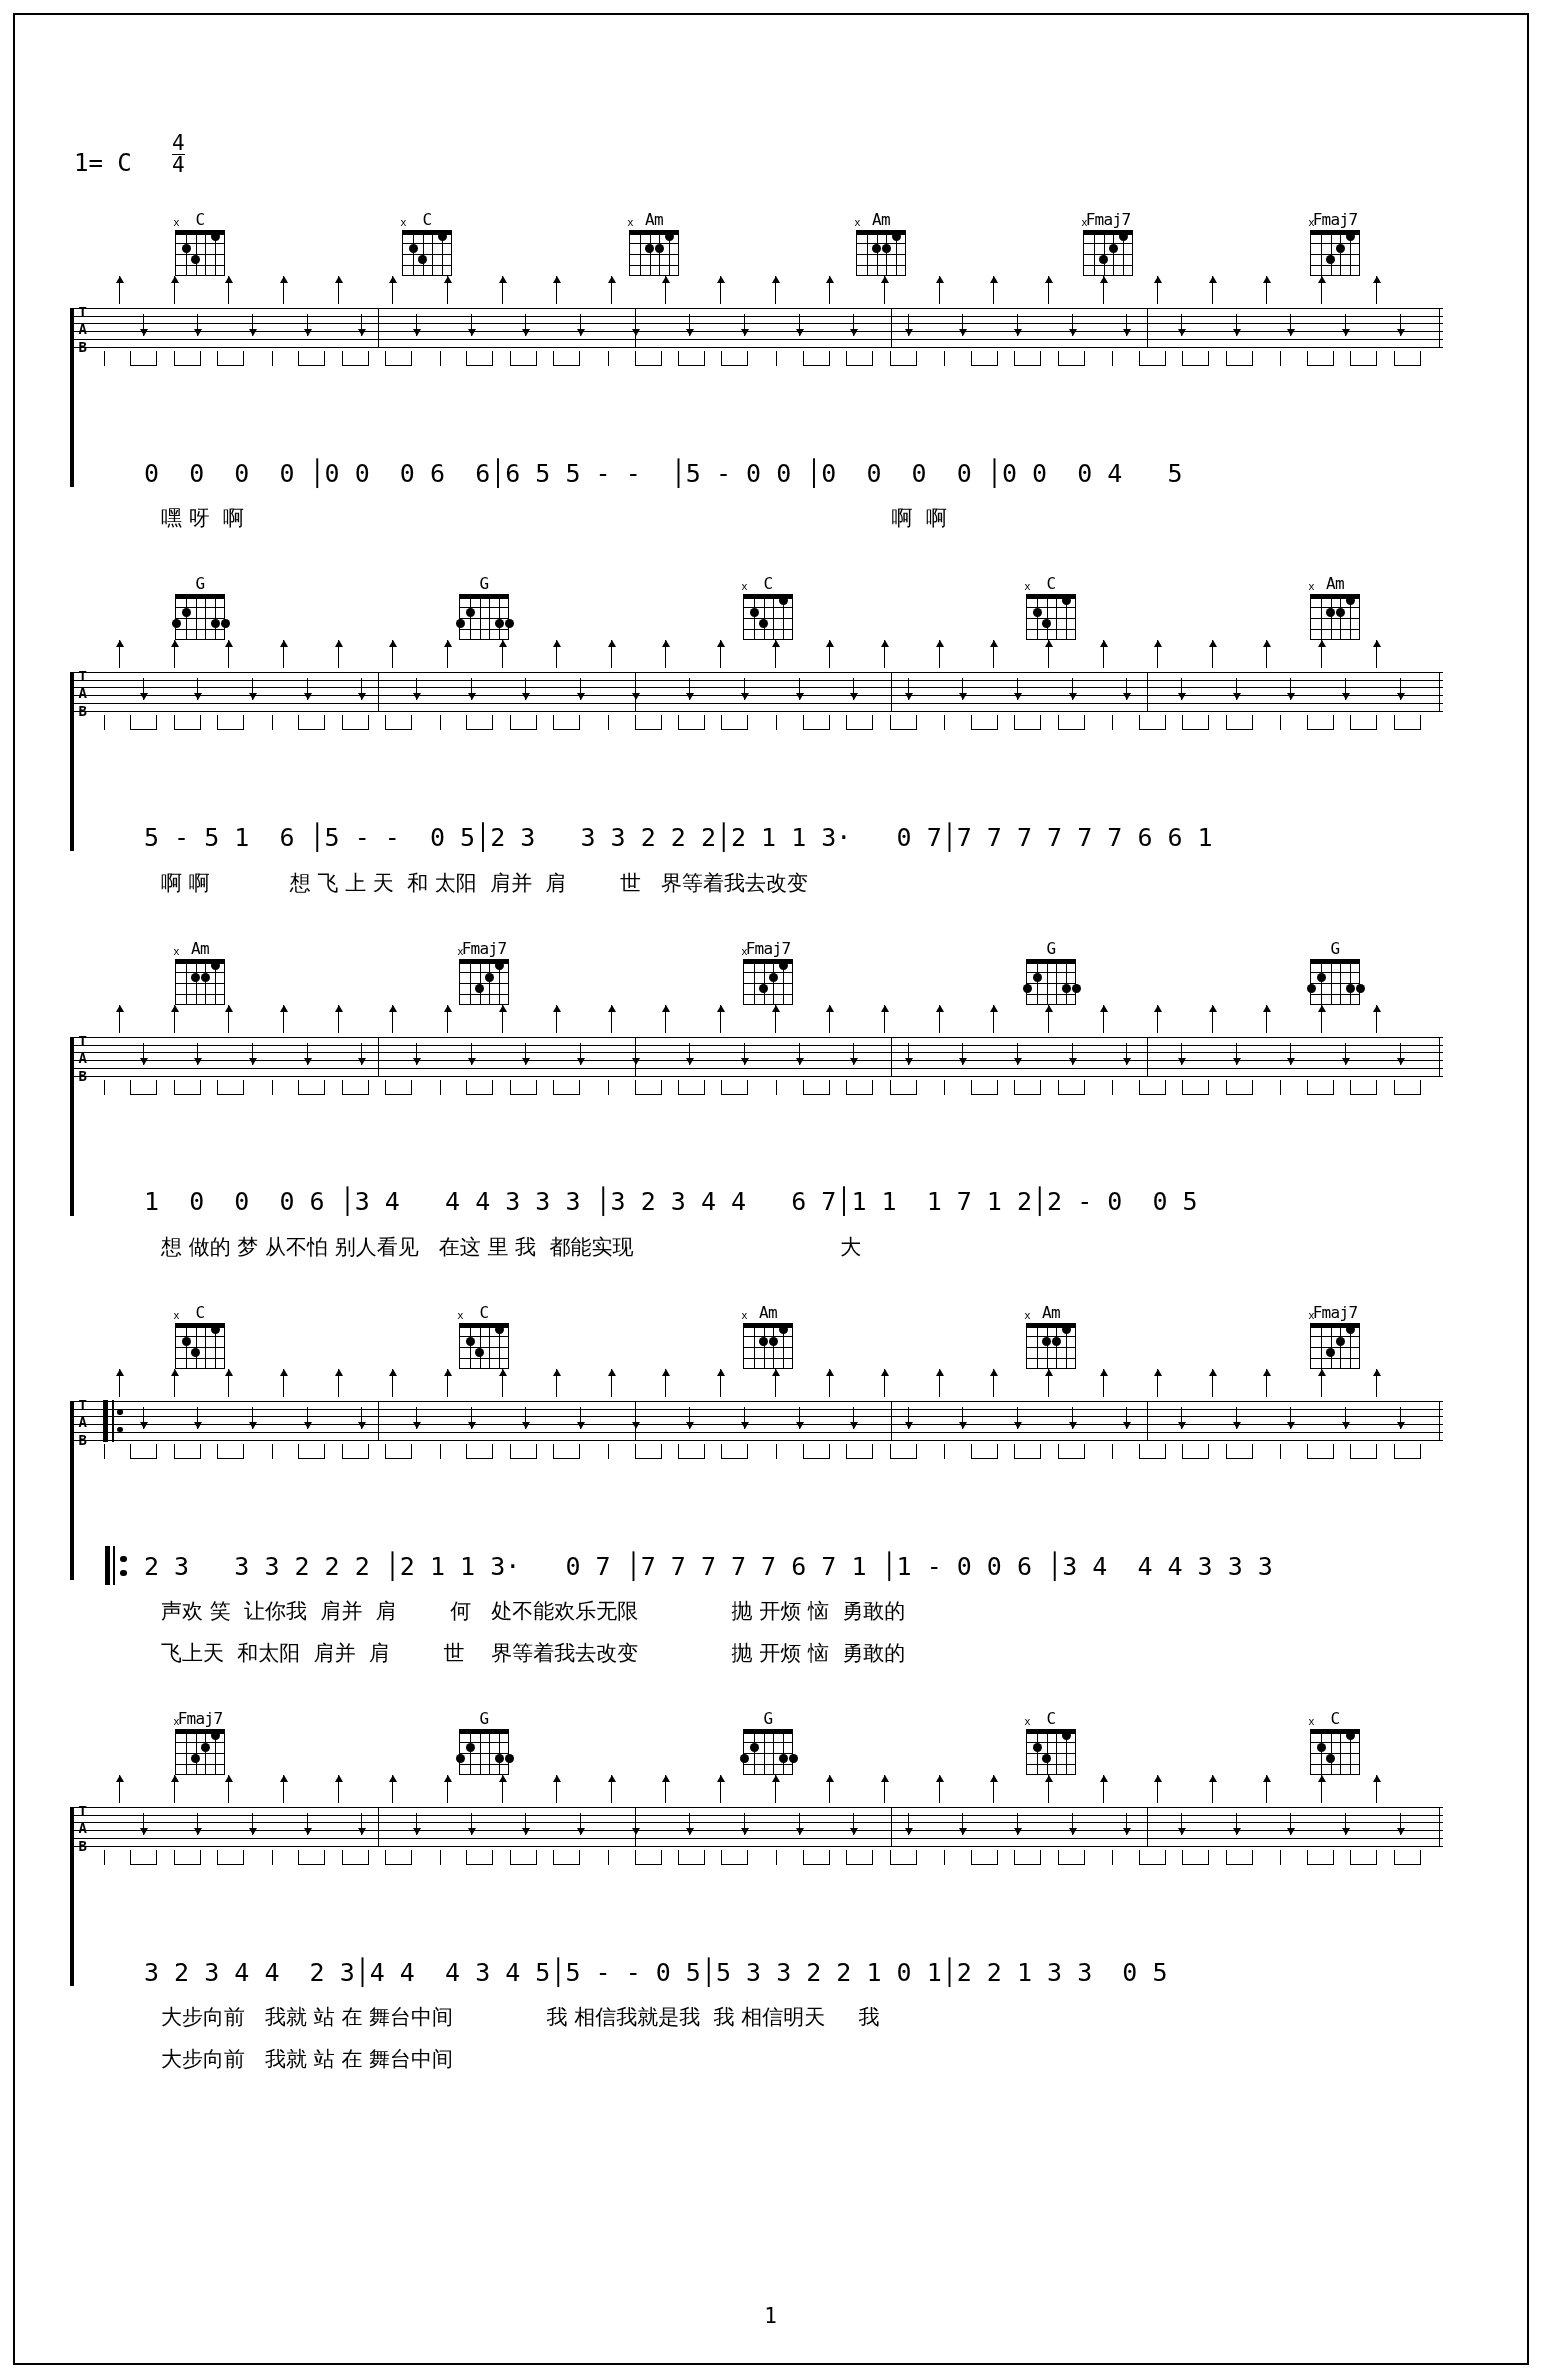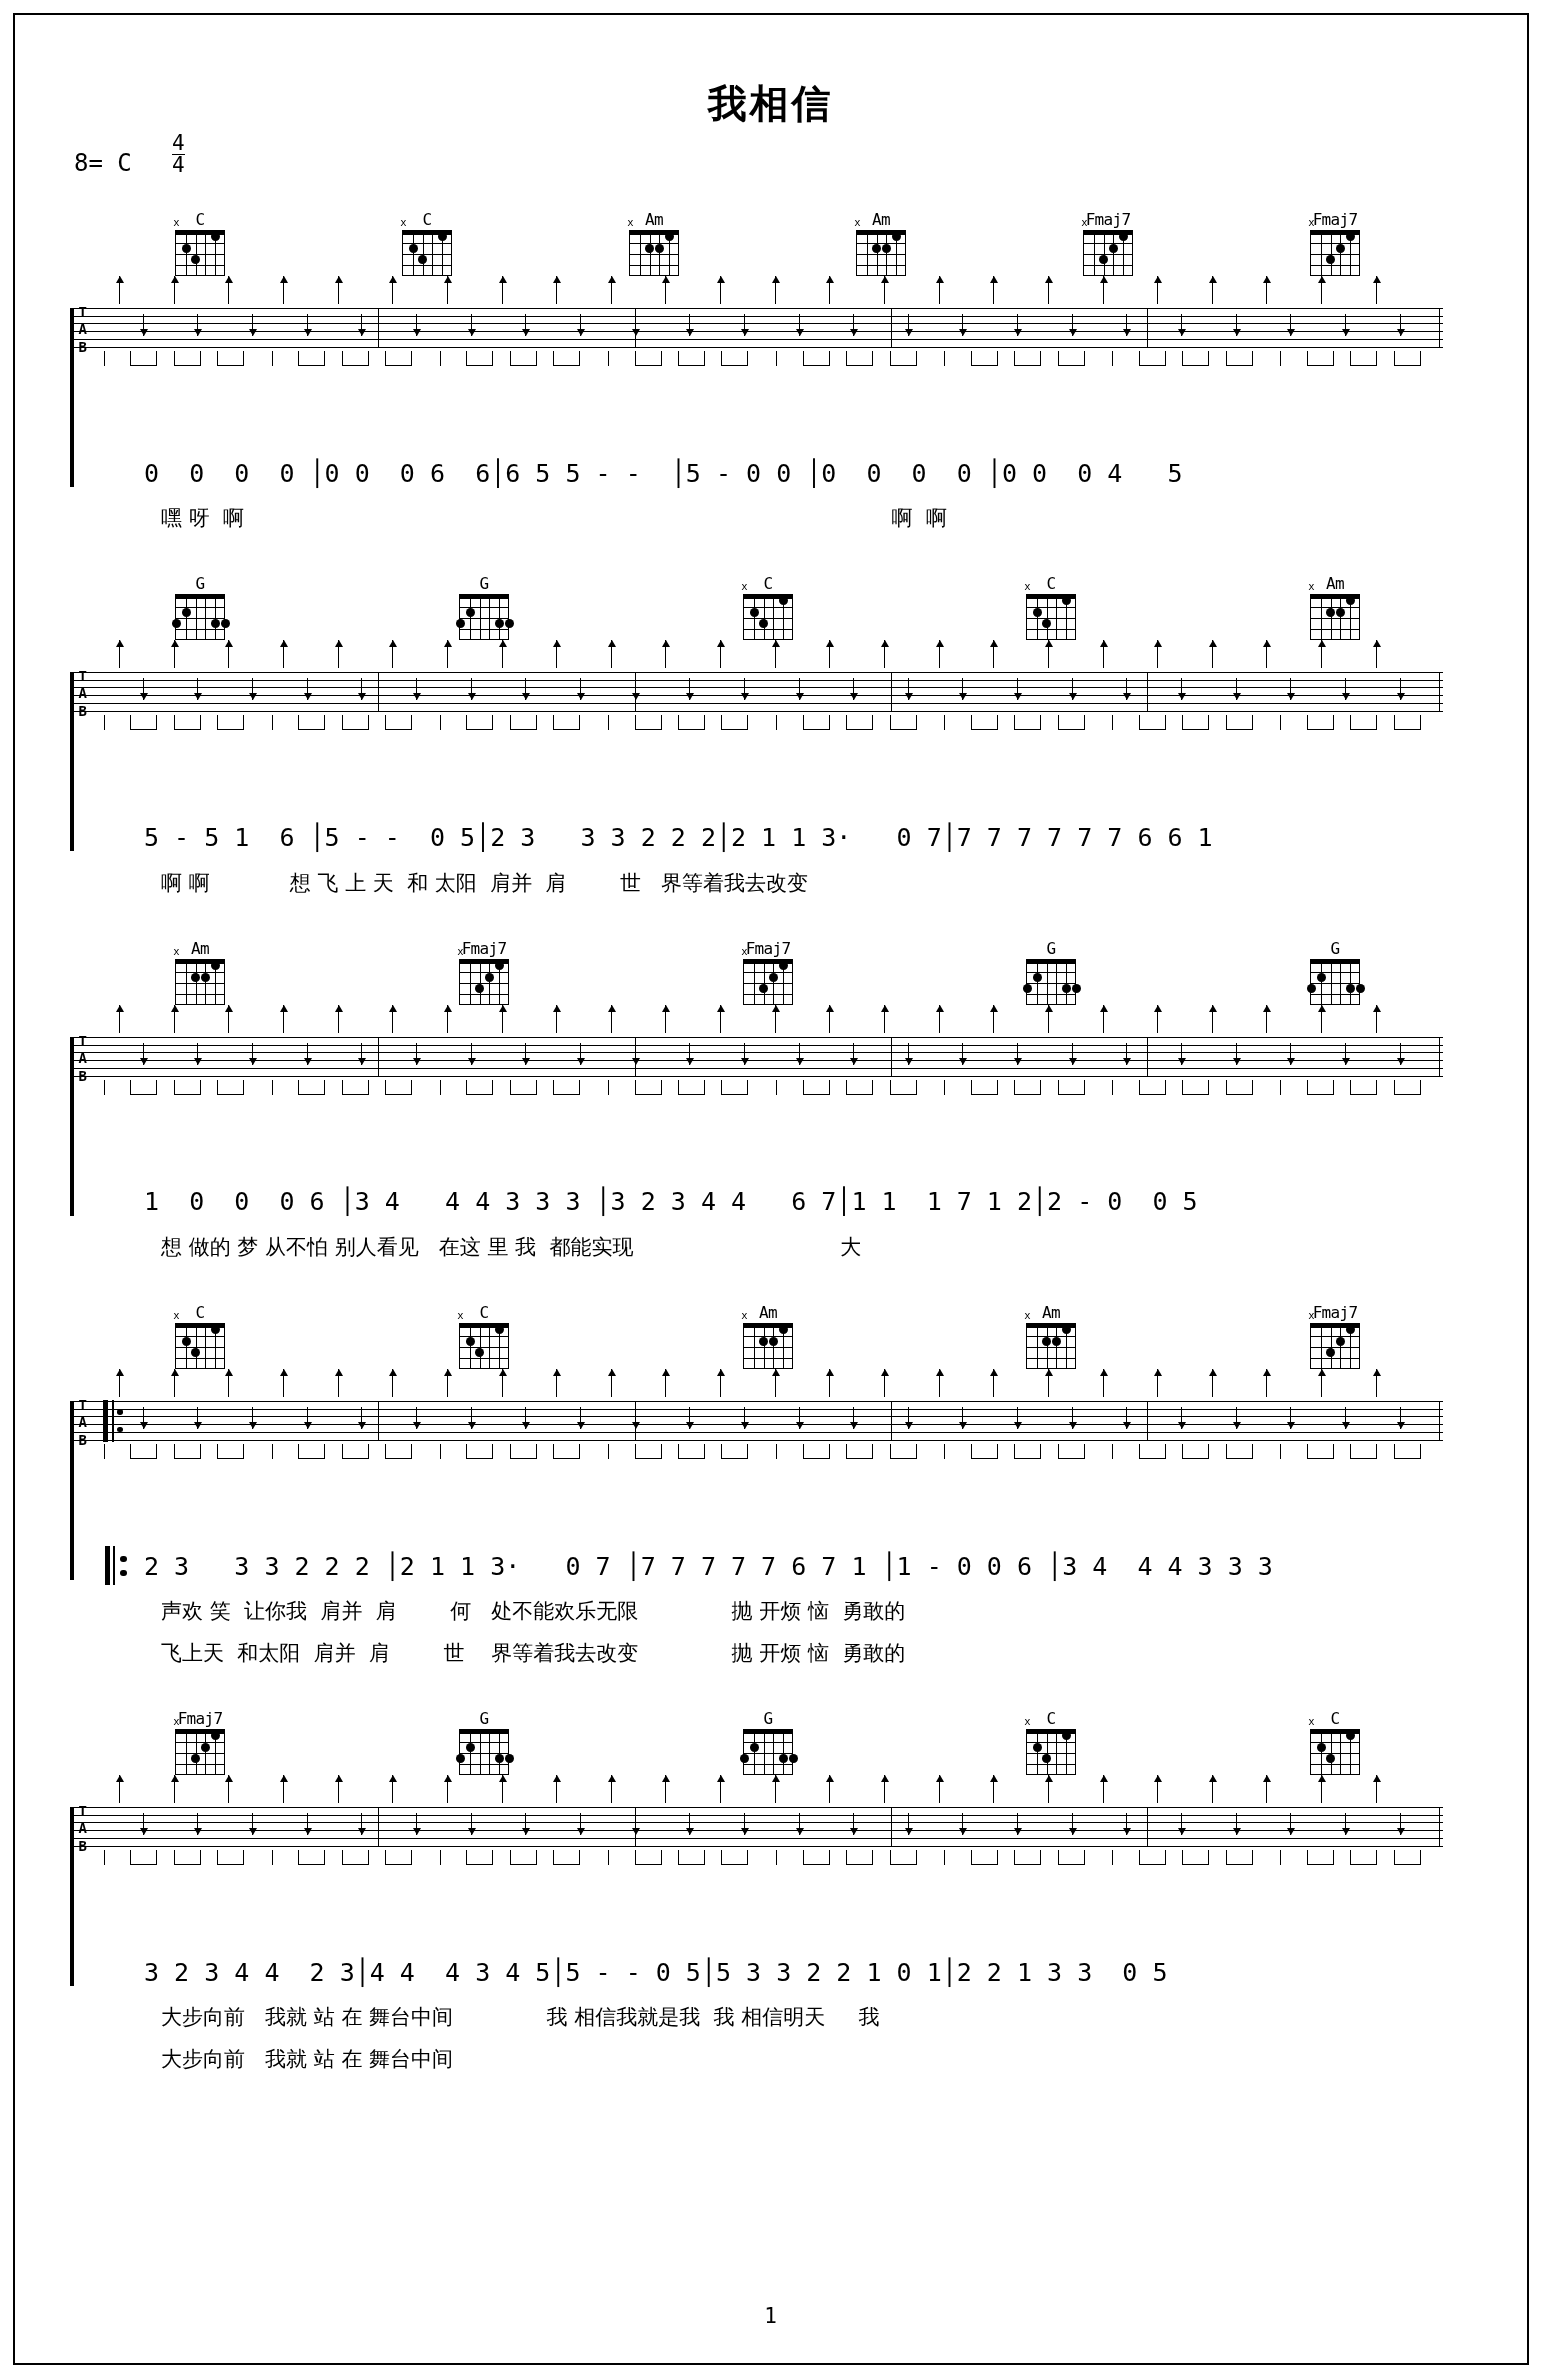--- a/index.html
+++ b/index.html
@@ -50,22 +50,21 @@
   .repeatstart .d1,.repeatstart .d2{position:absolute;left:15.4px;width:6.3px;height:6.3px;border-radius:50%;background:#000;}
 
   .pagenum{position:absolute;bottom:49px;left:0;width:1541px;text-align:center;font-size:21px;font-family:"DejaVu Sans Mono",monospace;}
 </style>
 </head>
 <body>
 
 <div class="page">
   <div class="border"></div>
 
-  <div class="title">我相信</div>
-  <div class="keysig">8= C</div>
+  <div class="keysig">1= C</div>
   <div class="timesig">
     <span class="num">4</span>
     <span class="den">4</span>
   </div>
 
   <div class="pagenum">1</div>
 
   <div id="systems-host">
       <div class="system">
         <div class="leftbar" style="top: 308px; height: 179px;"></div>

